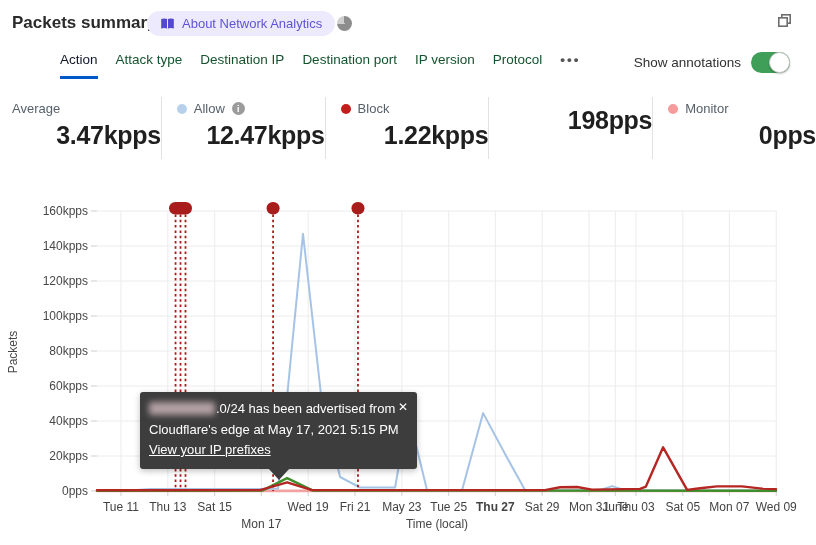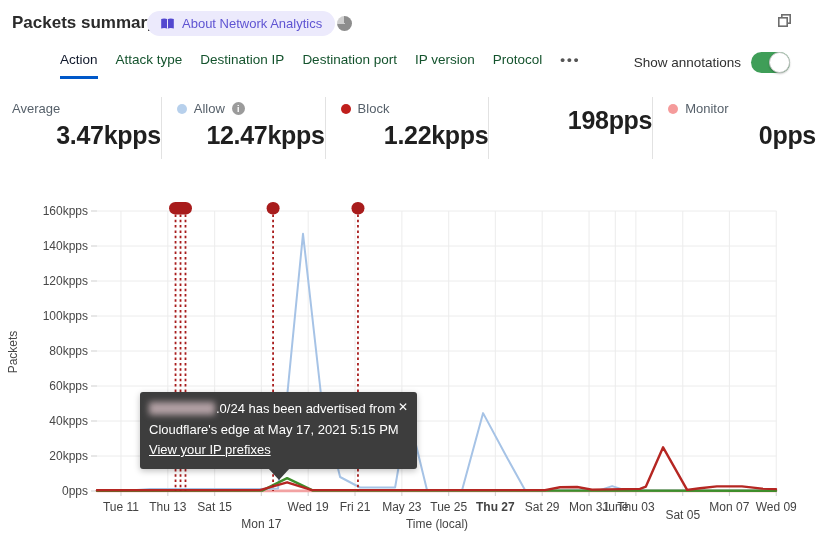--- a/index.html
+++ b/index.html
@@ -223,21 +223,21 @@
         <div class="xlab" style="left: 261.318px; margin-top: 17px;">Mon 17</div>
         <div class="xlab" style="left: 308.169px;">Wed 19</div>
         <div class="xlab" style="left: 355.02px;">Fri 21</div>
         <div class="xlab" style="left: 401.871px;">May 23</div>
         <div class="xlab" style="left: 448.722px;">Tue 25</div>
         <div class="xlab" style="left: 495.347px; font-weight: bold;">Thu 27</div>
         <div class="xlab" style="left: 542.198px;">Sat 29</div>
         <div class="xlab" style="left: 589.049px;">Mon 31</div>
         <div class="xlab" style="left: 615.303px;">June</div>
         <div class="xlab" style="left: 635.9px;">Thu 03</div>
-        <div class="xlab" style="left: 682.751px; margin-top: 8px;">Sat 05</div>
+        <div class="xlab" style="left: 682.751px;">Sat 05</div>
         <div class="xlab" style="left: 729.375px;">Mon 07</div>
         <div class="xlab" style="left: 776.226px;">Wed 09</div>
       </div>
     <div class="ytitle">Packets</div>
     <div class="xtitle">Time (local)</div>
   </div>
 
   <div class="tooltip">
     <div class="close">✕</div>
     <div><span class="redacted"></span><span>.0/24 has been advertised from</span></div>

